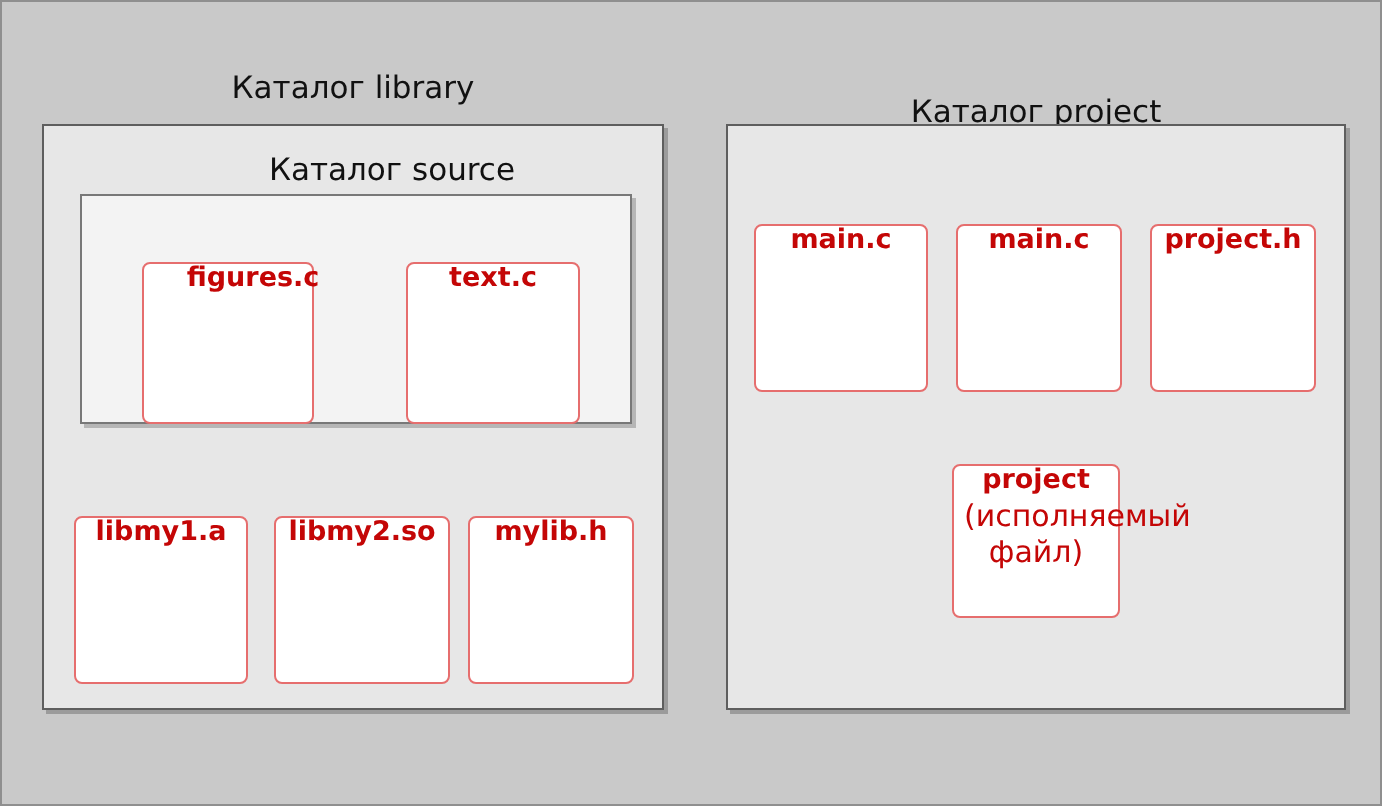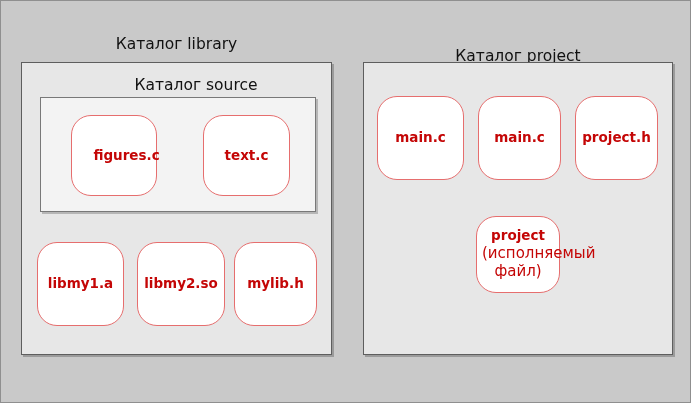--- a/index.html
+++ b/index.html
@@ -37,27 +37,28 @@
     position: absolute;
     background: var(--inner-panel-bg, #f3f3f3);
     border: 1px solid var(--inner-panel-border, #787878);
     box-shadow: 2px 2px 0 rgba(70,70,70,0.3);
     box-sizing: border-box;
   }
   .file-box {
     position: absolute;
     background: var(--file-bg, #ffffff);
     border: 1px solid var(--file-border, #e66e6e);
-    border-radius: 20px;
+    border-radius: 4px;
     box-sizing: border-box;
     display: flex;
     flex-direction: column;
     align-items: center;
-    justify-content: center;
+    justify-content: flex-start;
     text-align: center;
+    margin-top: 16px;
   }
   .file-label {
     font-weight: bold;
     font-size: 13.5px;
     color: var(--file-text, #c40606);
     line-height: 1.15;
   }
   .file-note {
     font-size: 15px;
     color: var(--file-text, #c40606);

